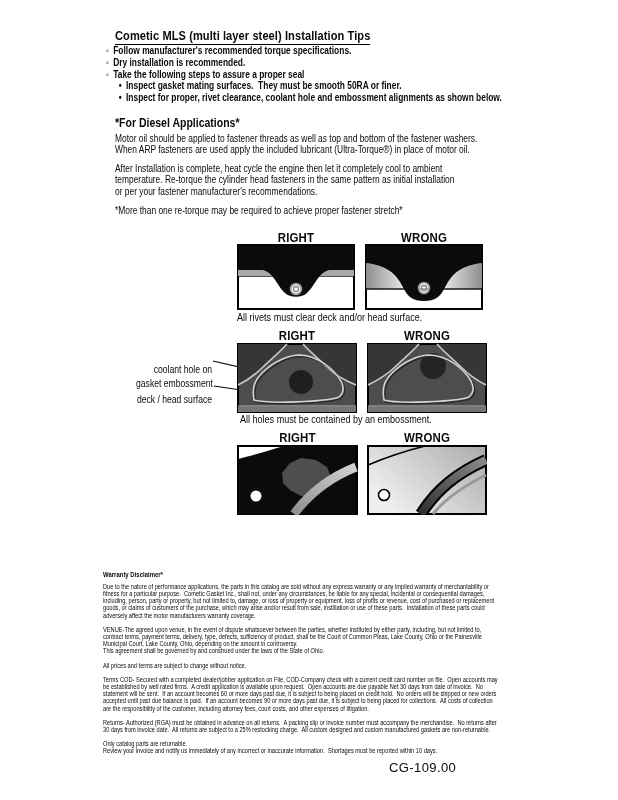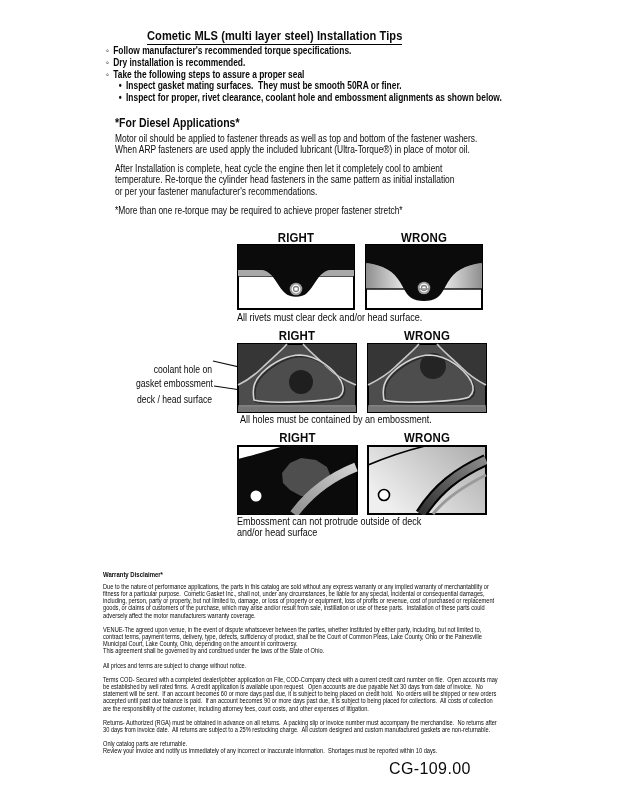--- a/index.html
+++ b/index.html
@@ -19,29 +19,29 @@
                   transform:scaleX(.84);transform-origin:0 0;}
   .fig-label{font-size:13px;font-weight:bold;text-align:center;
              transform:scaleX(.88);letter-spacing:.2px;}
   .fig-caption{font-size:10.5px;white-space:pre;transform:scaleX(.86);transform-origin:0 0;
                line-height:11px;}
   .ann{font-size:10px;white-space:pre;text-align:right;
        transform:scaleX(.86);transform-origin:100% 0;}
   .fp{font-size:6.3px;line-height:7.2px;}
   .fp-ln{white-space:pre;transform:scaleX(.90);transform-origin:0 0;}
   .fp-head{font-weight:bold;font-size:6.5px;white-space:pre;transform:scaleX(.92);transform-origin:0 0;}
-  #footer-code{font-size:16px;letter-spacing:.4px;white-space:pre;}
+  #footer-code{font-size:13px;letter-spacing:.4px;white-space:pre;}
   svg{display:block;}
 </style>
 </head>
 <body>
 
 <div id="page">
 
-  <div class="abs" style="left:115px;top:26px;margin-left:32px;">
+  <div class="abs" style="left:115px;top:26px;">
     <h1 id="doc-title" style="margin:0;">Cometic MLS (multi layer steel) Installation Tips</h1>
   </div>
 
   <div class="abs" style="left:106px;top:45px;font-weight:bold;">
     <div class="tips-row"><span class="marker">◦</span><span>Follow manufacturer's recommended torque specifications.</span></div>
     <div class="tips-row"><span class="marker">◦</span><span>Dry installation is recommended.</span></div>
     <div class="tips-row"><span class="marker">◦</span><span>Take the following steps to assure a proper seal</span></div>
     <div class="tips-row tips-sub"><span class="marker">•</span><span>Inspect gasket mating surfaces.  They must be smooth 50RA or finer.</span></div>
     <div class="tips-row tips-sub"><span class="marker">•</span><span>Inspect for proper, rivet clearance, coolant hole and embossment alignments as shown below.</span></div>
   </div>
@@ -167,24 +167,20 @@
       </linearGradient>
     </defs>
     <rect x="1" y="1" width="118" height="68" fill="url(#bg3w)" stroke="#000" stroke-width="2"></rect>
     <path d="M1,20 C20,12 38,6 58,1" stroke="#000" stroke-width="1.8" fill="none"></path>
     <path d="M119,30 C95,42 78,54 66,69" stroke="#9a9a9a" stroke-width="3" fill="none"></path>
     <path d="M119,15 C90,28 70,44 54,69" stroke="#000" stroke-width="12" fill="none"></path>
     <path d="M119,15 C90,28 70,44 54,69" stroke="url(#band3w)" stroke-width="8" fill="none"></path>
     <circle cx="17" cy="50" r="5.5" fill="#ffffff" stroke="#000" stroke-width="1.6"></circle>
   </svg>
 
-  <div class="abs" style="left:237px;top:516px;">
-    <div class="fig-caption">Embossment can not protrude outside of deck</div>
-    <div class="fig-caption">and/or head surface</div>
-  </div>
 
   <div class="abs fp" style="left:103px;top:571px;width:480px;">
     <div class="fp-head">Warranty Disclaimer*</div>
 
     <div style="margin-top:4.5px;">
       <div class="fp-ln">Due to the nature of performance applications, the parts in this catalog are sold without any express warranty or any implied warranty of merchantability or</div>
       <div class="fp-ln">fitness for a particular purpose.  Cometic Gasket Inc., shall not, under any circumstances, be liable for any special, incidental or consequential damages,</div>
       <div class="fp-ln">including, person, party or property, but not limited to, damage, or loss of property or equipment, loss of profits or revenue, cost of purchased or replacement</div>
       <div class="fp-ln">goods, or claims of customers of the purchase, which may arise and/or result from sale, instillation or use of these parts.  Installation of these parts could</div>
       <div class="fp-ln">adversely affect the motor manufacturers warranty coverage.</div>

